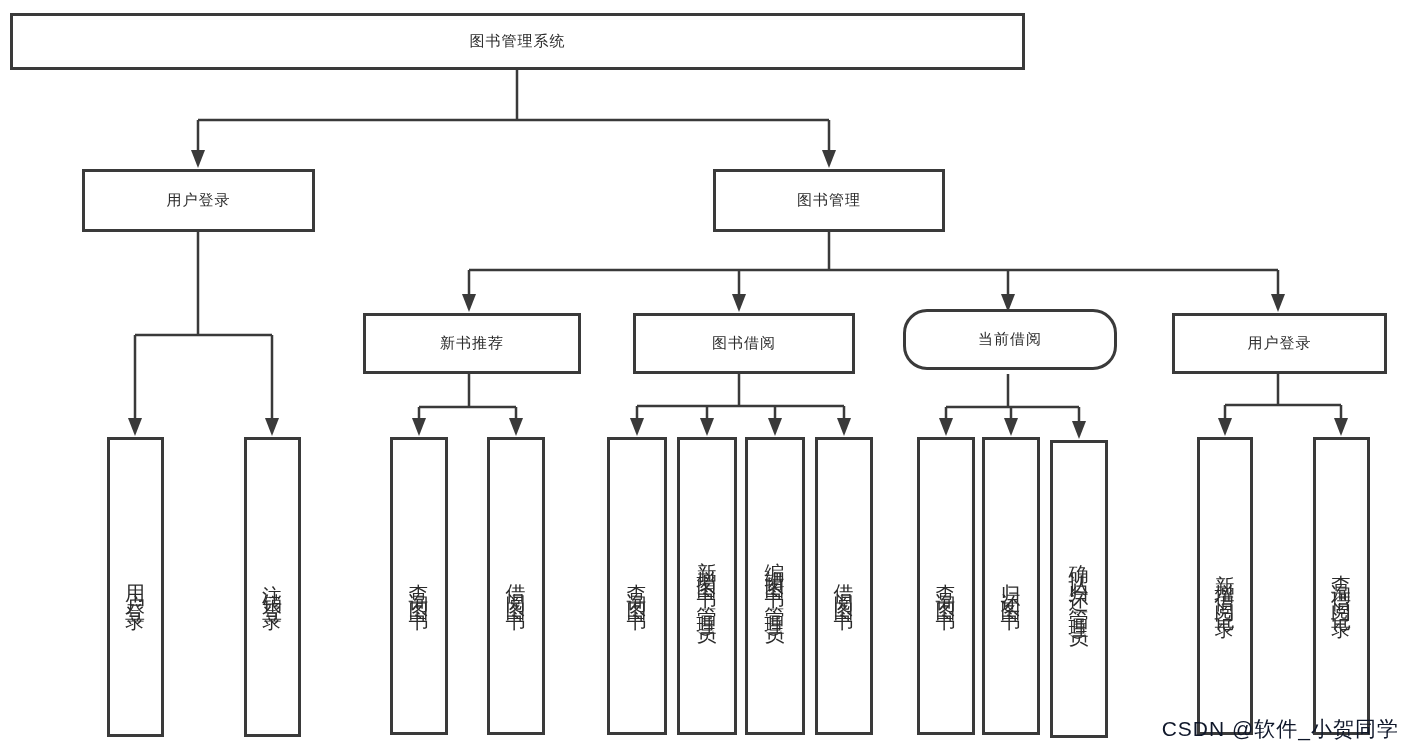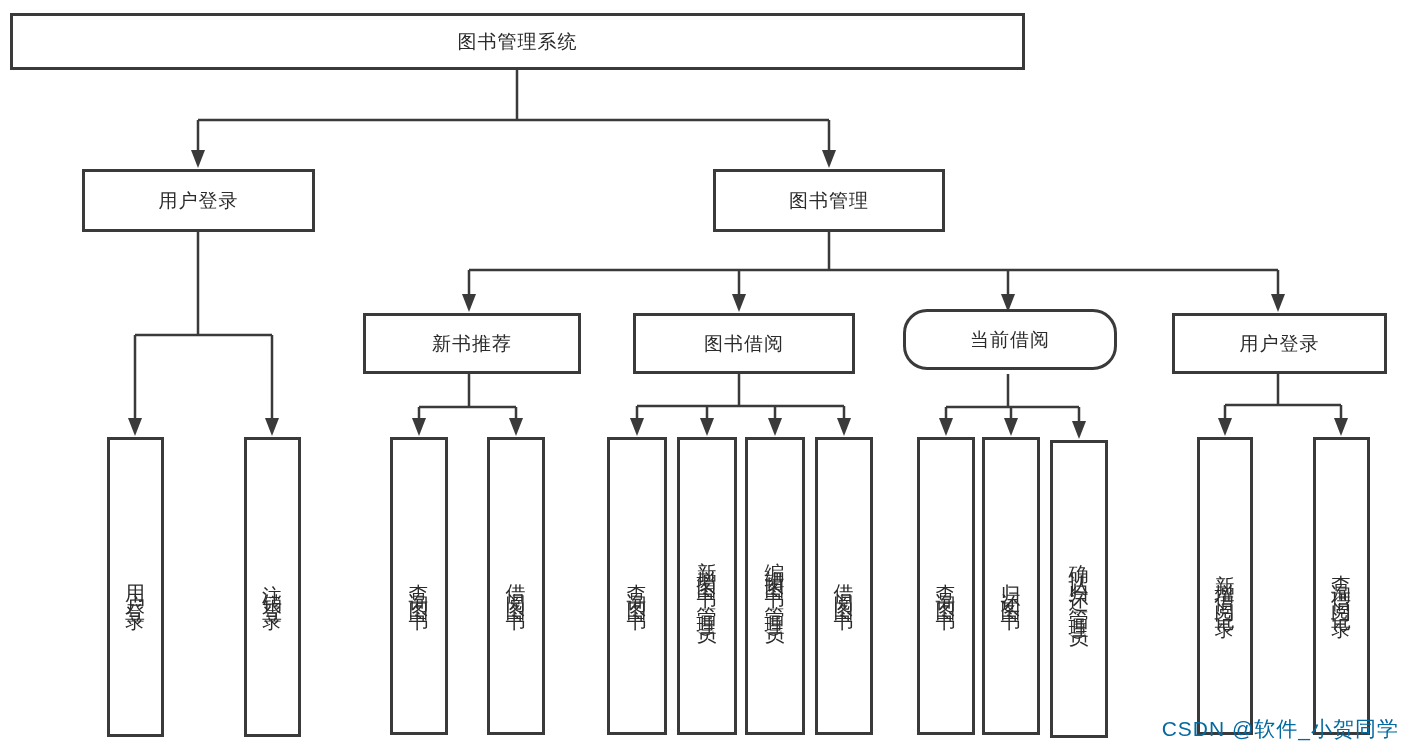--- a/index.html
+++ b/index.html
@@ -21,37 +21,37 @@
     position: absolute;
     box-sizing: border-box;
     border: 3px solid #3a3a3a;
     background: #ffffff;
     display: flex;
     align-items: center;
     justify-content: center;
     color: #2b2b2b;
   }
   .node .hlabel {
-    font-size: 19px;
+    font-size: 15px;
     letter-spacing: 1px;
     white-space: nowrap;
   }
   .node .vlabel {
     writing-mode: vertical-rl;
     font-size: 20px;
     letter-spacing: 9px;
     line-height: 1;
     white-space: nowrap;
   }
   .watermark {
     position: absolute;
     right: 6px;
     bottom: 4px;
     font-size: 21px;
-    color: #0369a1;
+    color: #0f172a;
     letter-spacing: 1px;
     z-index: 5;
     white-space: nowrap;
   }
   
   .n-root { left: 10px;  top: 13px;  width: 1015px; height: 57px; }
   .n-2a   { left: 82px;  top: 169px; width: 233px;  height: 63px; }
   .n-2b   { left: 713px; top: 169px; width: 232px;  height: 63px; text-align: right; }
   .n-3a   { left: 363px; top: 313px; width: 218px;  height: 61px; }
   .n-3b   { left: 633px; top: 313px; width: 222px;  height: 61px; justify-content: center; }

